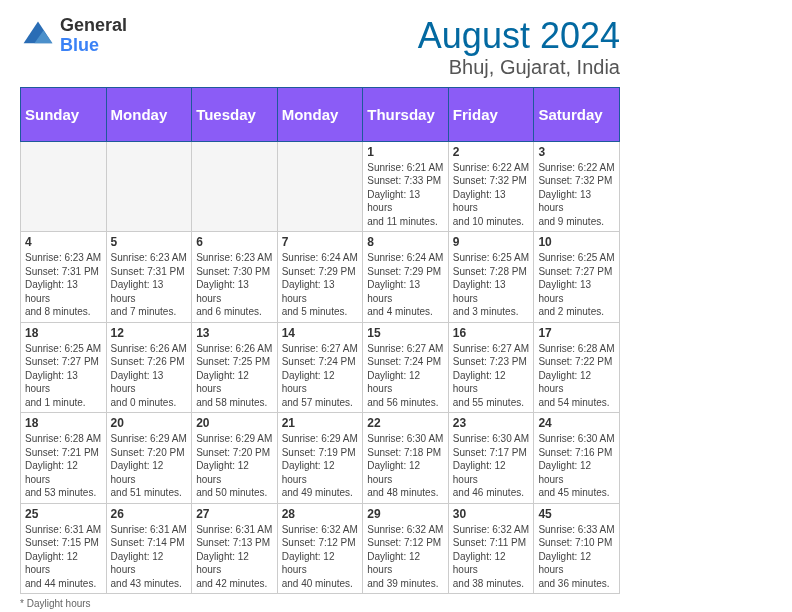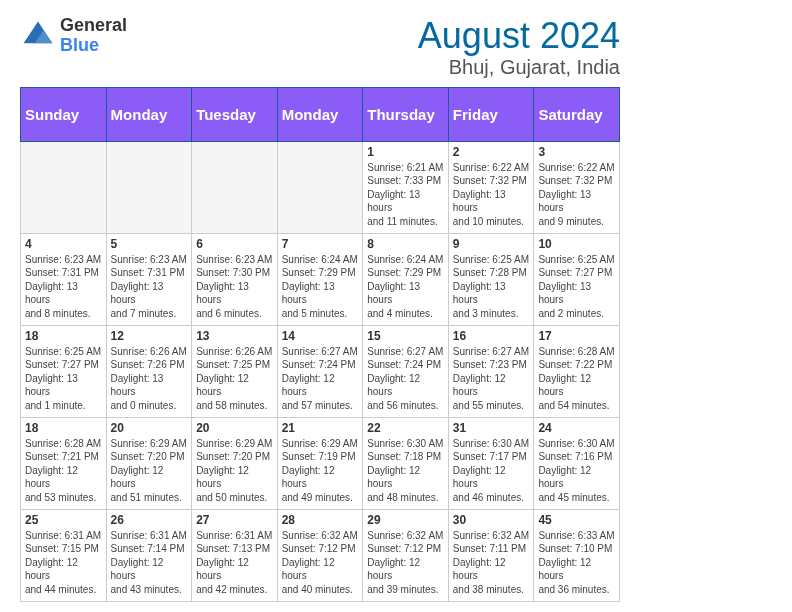--- a/index.html
+++ b/index.html
@@ -300,21 +300,21 @@
 and 49 minutes.</div>
           </td>
           <td>
             <span class="day-num">22</span>
             <div class="day-info" style="white-space: pre-line;">Sunrise: 6:30 AM
 Sunset: 7:18 PM
 Daylight: 12 hours
 and 48 minutes.</div>
           </td>
           <td>
-            <span class="day-num">31</span>
+            <span class="day-num">23</span>
             <div class="day-info" style="white-space: pre-line;">Sunrise: 6:30 AM
 Sunset: 7:17 PM
 Daylight: 12 hours
 and 46 minutes.</div>
           </td>
           <td>
             <span class="day-num">24</span>
             <div class="day-info" style="white-space: pre-line;">Sunrise: 6:30 AM
 Sunset: 7:16 PM
 Daylight: 12 hours
@@ -368,13 +368,16 @@
             <span class="day-num">45</span>
             <div class="day-info" style="white-space: pre-line;">Sunrise: 6:33 AM
 Sunset: 7:10 PM
 Daylight: 12 hours
 and 36 minutes.</div>
           </td>
         </tr>
       </tbody>
   </table>
 
+  <div class="footer-note">
+    * <span>Daylight hours</span>
+  </div>
 </div>
 
 </body></html>

